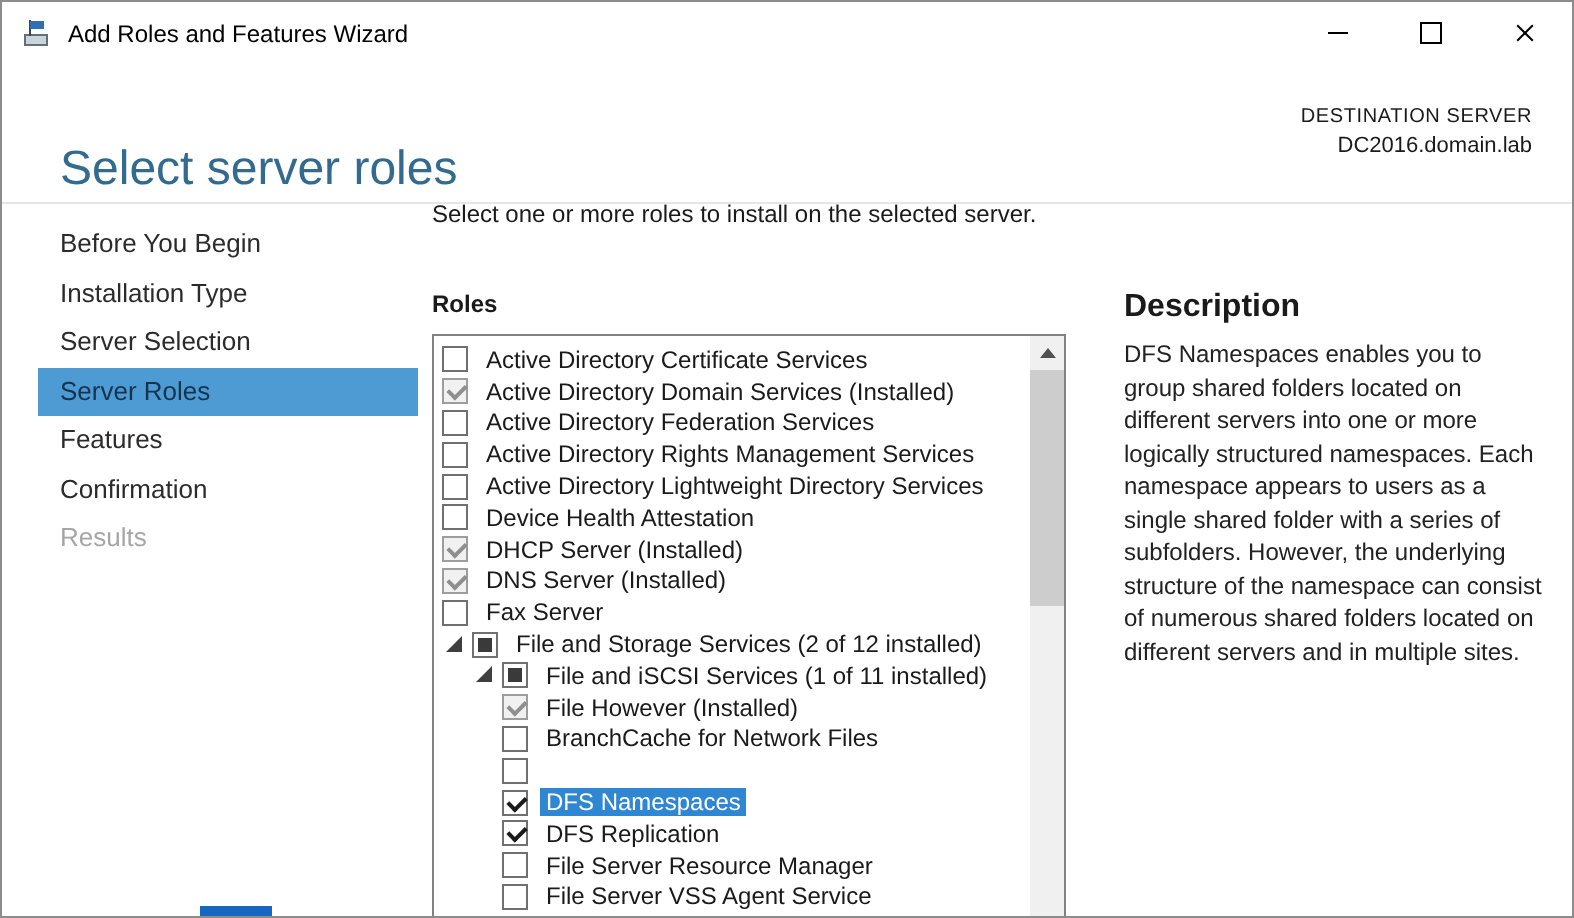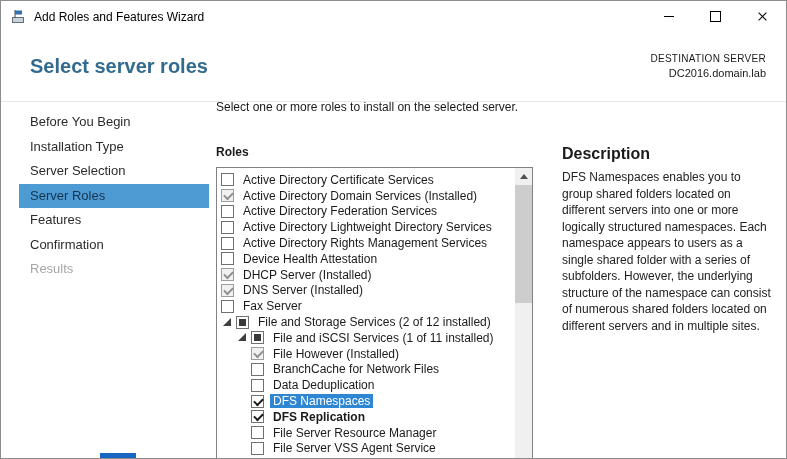--- a/index.html
+++ b/index.html
@@ -13,21 +13,21 @@
   .caption-buttons{margin-left:auto;display:flex;height:31px;}
   .cap-btn{width:47px;height:31px;display:flex;align-items:center;justify-content:center;cursor:default;}
   .min-glyph{width:10px;height:1px;background:#000;}
   .max-glyph{width:9px;height:9px;border:1px solid #000;}
   .close-glyph{position:relative;width:11px;height:11px;}
   .close-glyph::before,.close-glyph::after{content:"";position:absolute;left:5px;top:0;width:1px;height:11px;background:#000;}
   .close-glyph::before{transform:rotate(45deg);}
   .close-glyph::after{transform:rotate(-45deg);}
 
   
-  .page-title{position:absolute;left:29px;top:54px;font-size:20px;font-weight:700;color:var(--heading,#336b8e);}
+  .page-title{position:absolute;left:29px;top:70px;font-size:24px;font-weight:400;color:var(--heading,#336b8e);}
   .destination{position:absolute;right:20px;top:52px;text-align:right;}
   .destination .dest-label{font-size:10px;letter-spacing:.3px;color:#1a1a1a;}
   .destination .dest-server{font-size:11px;margin-top:3px;color:#1a1a1a;}
   .header-divider{position:absolute;left:0;top:100px;right:0;height:1px;background:#e6e6e6;}
 
   
   .sidebar{position:absolute;left:18px;top:109px;width:190px;}
   .nav-item{height:24.5px;line-height:24.5px;padding-left:11px;font-size:13px;color:#2b2b2b;cursor:default;}
   .nav-item.selected{background:var(--nav_selected_bg,#4e9bd4);color:var(--nav_selected_text,#12344f);}
   .nav-item.disabled{color:#a6a6a6;}
@@ -142,26 +142,26 @@
     <span class="role-label">Active Directory Domain Services (Installed)</span>
   </div>
         <div class="role-row" style="padding-left: 4px;">
 
     <span class="cb unchecked"></span>
     <span class="role-label">Active Directory Federation Services</span>
   </div>
         <div class="role-row" style="padding-left: 4px;">
 
     <span class="cb unchecked"></span>
+    <span class="role-label">Active Directory Rights Management Services</span>
+  </div>
+        <div class="role-row" style="padding-left: 4px;">
+
+    <span class="cb unchecked"></span>
     <span class="role-label">Active Directory Lightweight Directory Services</span>
-  </div>
-        <div class="role-row" style="padding-left: 4px;">
-
-    <span class="cb unchecked"></span>
-    <span class="role-label">Active Directory Rights Management Services</span>
   </div>
         <div class="role-row" style="padding-left: 4px;">
 
     <span class="cb unchecked"></span>
     <span class="role-label">Device Health Attestation</span>
   </div>
         <div class="role-row" style="padding-left: 4px;">
 
     <span class="cb installed"></span>
     <span class="role-label">DHCP Server (Installed)</span>
@@ -192,28 +192,27 @@
     <span class="role-label">File However (Installed)</span>
   </div>
         <div class="role-row" style="padding-left: 34px;">
 
     <span class="cb unchecked"></span>
     <span class="role-label">BranchCache for Network Files</span>
   </div>
         <div class="role-row" style="padding-left: 34px;">
 
     <span class="cb unchecked"></span>
-    <span class="role-label">Data Deduplication</span>
   </div>
         <div class="role-row selected" style="padding-left: 34px;">
 
     <span class="cb checked"></span>
     <span class="role-label">DFS Namespaces</span>
   </div>
-        <div class="role-row" style="padding-left: 34px; font-weight: bold;">
+        <div class="role-row" style="padding-left: 34px;">
 
     <span class="cb checked"></span>
     <span class="role-label">DFS Replication</span>
   </div>
         <div class="role-row" style="padding-left: 34px;">
 
     <span class="cb unchecked"></span>
     <span class="role-label">File Server Resource Manager</span>
   </div>
         <div class="role-row" style="padding-left: 34px;">

